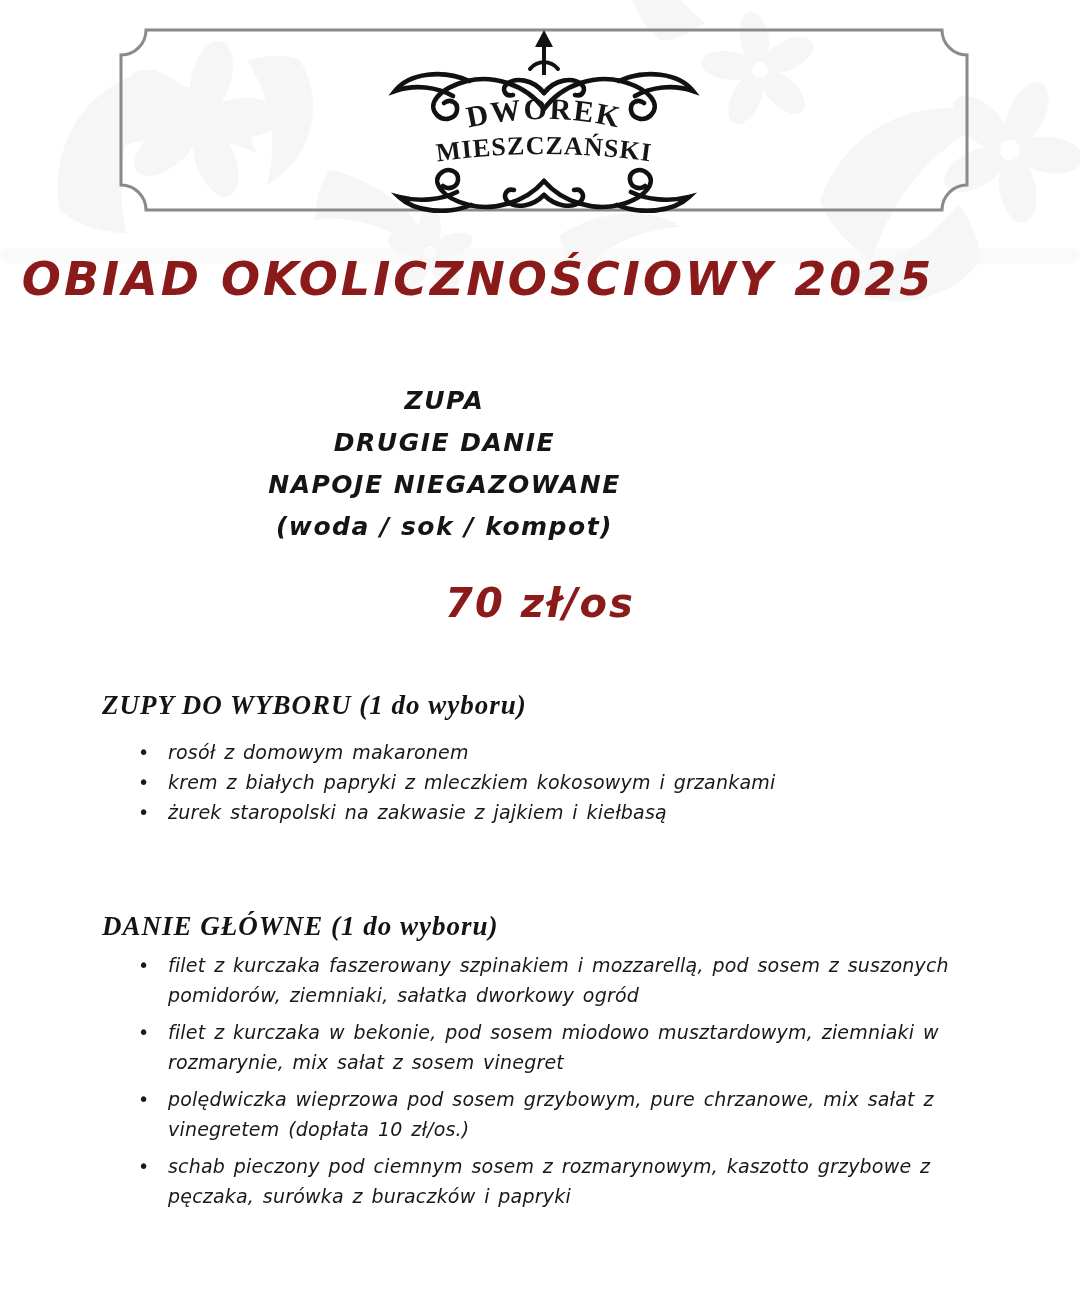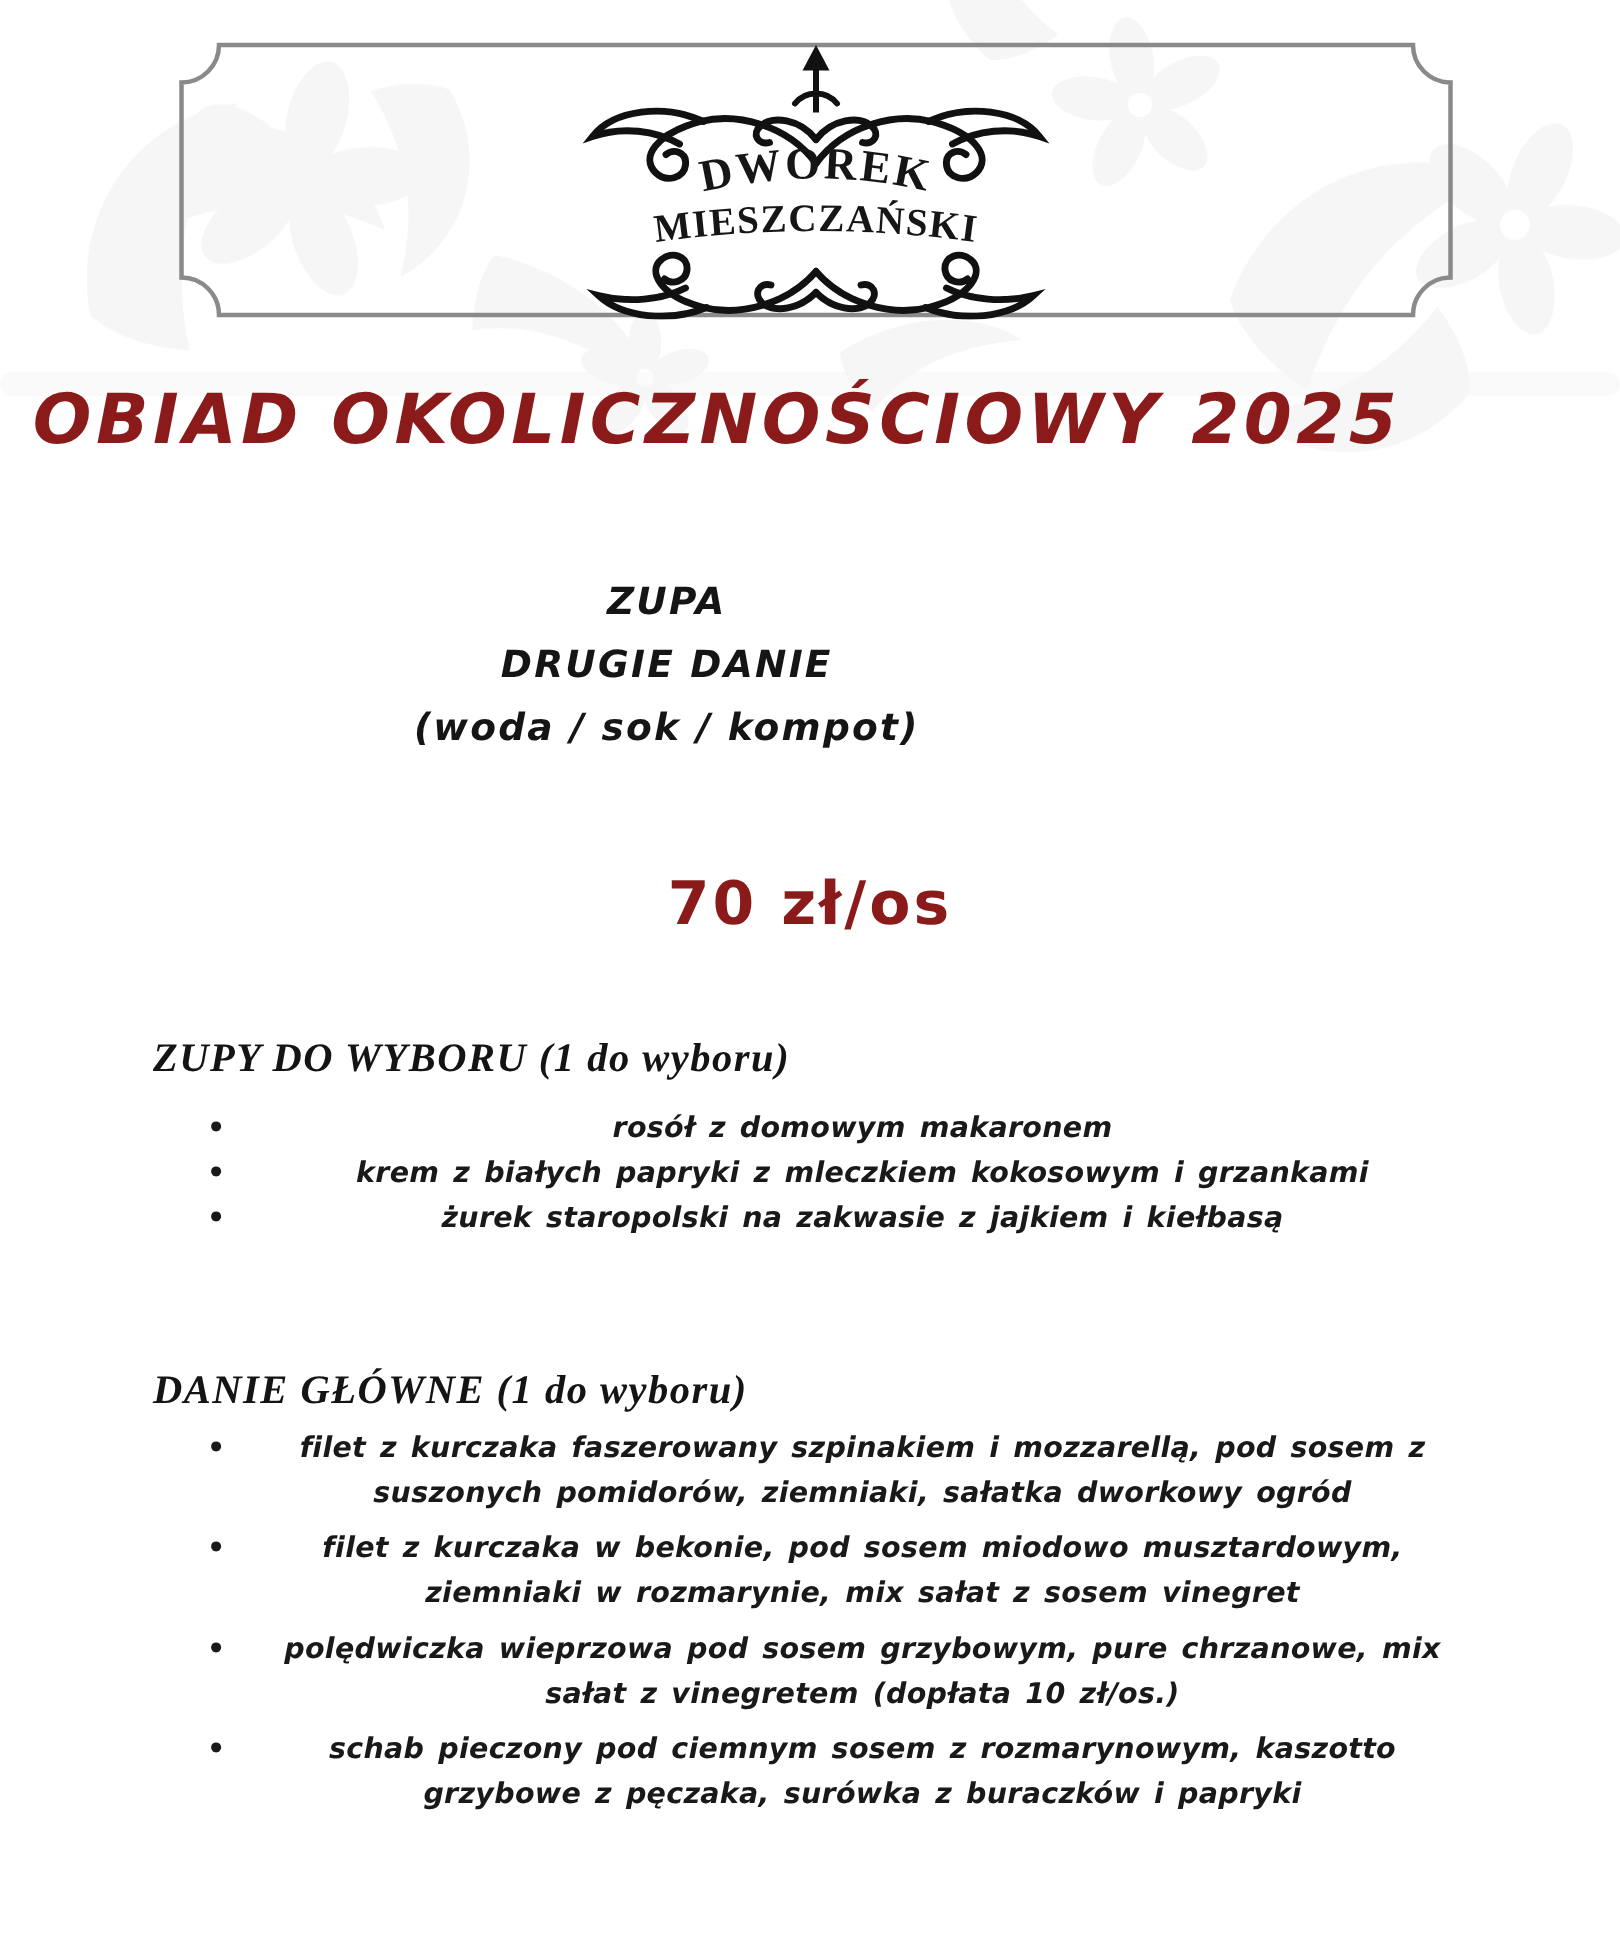--- a/index.html
+++ b/index.html
@@ -31,44 +31,44 @@
   }
 
   .included { position: absolute; top: 380px; left: 0; width: 889px; text-align: center; }
   .included .line {
     font-size: 25px; font-weight: 700; font-style: italic;
     letter-spacing: 1.5px; line-height: 42px; color: #151515;
   }
 
   .price {
     position: absolute; top: 580px; left: 0; width: 1080px; text-align: center;
-    font-size: 40px; font-weight: 700; letter-spacing: 2px;
+    font-size: 40px; font-weight: 700; font-style: italic; letter-spacing: 2px;
     color: #8B1A1A;
   }
 
   .section-heading {
     position: absolute; left: 102px; white-space: nowrap;
     font-size: 27px; font-weight: 700; font-style: italic; letter-spacing: 1px;
     color: #141414;
     font-family: Liberation Serif, serif;
   }
   .heading-soups { top: 668px; }
   .heading-mains { top: 889px; }
 
   .menu-list {
     position: absolute; left: 136px; width: 846px;
     list-style: none; margin: 0; padding: 0;
   }
   .list-soups { top: 737px; }
   .list-mains { top: 950px; }
   .menu-list li {
     position: relative; padding-left: 32px;
-    font-size: 19px; font-weight: 700; font-style: italic;
+    font-size: 19px; font-weight: 400; font-style: italic;
     letter-spacing: 0.2px; word-spacing: 2.5px;
-    line-height: 30px; color: #191919; text-align: center;
+    line-height: 30px; color: #191919;
   }
   .list-mains li { margin-bottom: 7px; }
   .menu-list li::before {
     content: "\2022";
     position: absolute; left: 2px; top: 0; font-size: 19px; font-style: normal;
   }
 </style>
 </head>
 <body>
 
@@ -158,20 +158,21 @@
         </g>
       </g>
     </svg>
   </div>
 
   <div class="title">OBIAD OKOLICZNOŚCIOWY 2025</div>
 
   <div class="included">
     <div class="line">ZUPA</div>
     <div class="line">DRUGIE DANIE</div>
+    <div class="line">NAPOJE NIEGAZOWANE</div>
     <div class="line">(woda / sok / kompot)</div>
   </div>
 
   <div class="price">70 zł/os</div>
 
   <h2 class="section-heading heading-soups">ZUPY DO WYBORU (1 do wyboru)</h2>
   <ul class="menu-list list-soups">
     <li>rosół z domowym makaronem</li>
     <li>krem z białych papryki z mleczkiem kokosowym i grzankami</li>
     <li>żurek staropolski na zakwasie z jajkiem i kiełbasą</li>

